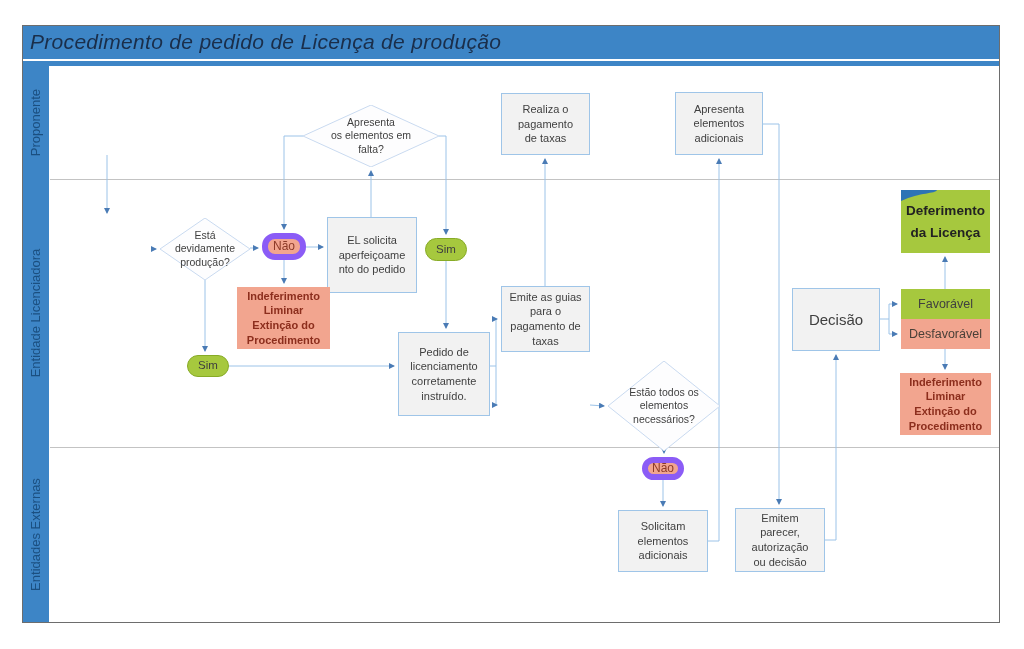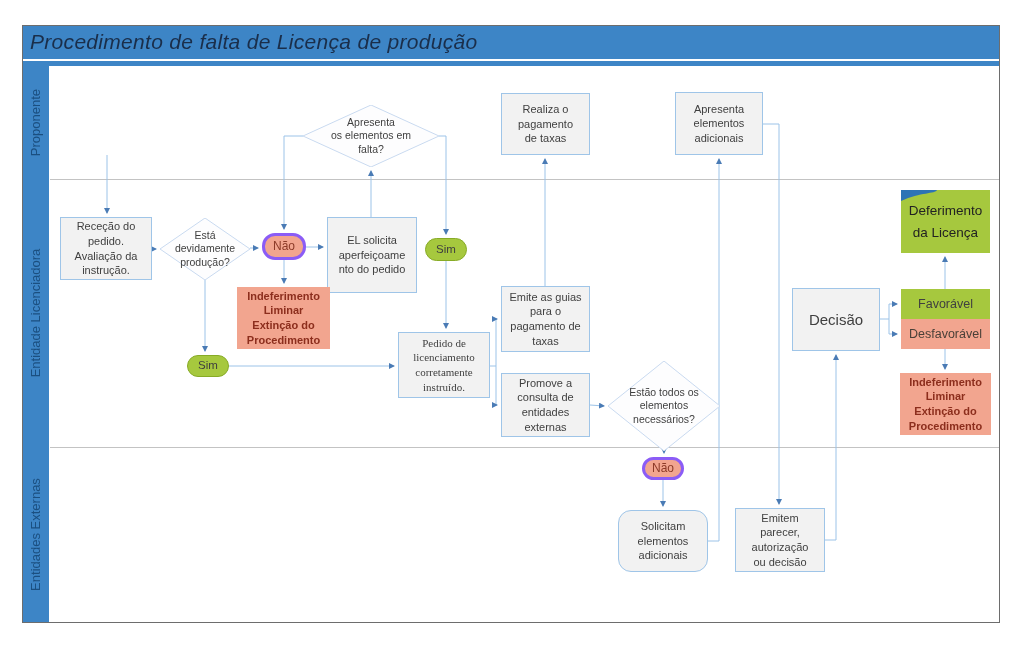--- a/index.html
+++ b/index.html
@@ -29,61 +29,61 @@
 
   
   .node{position:absolute;box-sizing:border-box;display:flex;align-items:center;justify-content:center;
         text-align:center;white-space:pre-line;font-size:11px;line-height:1.32;color:#3f3f3f;}
   .process{background:#f2f2f2;border:1px solid #9fc5e8;}
   .greenbox{background:#a6c83e;border:none;}
   .salmonbox{background:#f2a58f;border:none;}
   .maroon{color:#8c2e1d;font-weight:bold;}
   .pill{border-radius:13px;}
   .pill-green{background:#a6c83e;border:1px solid #87ab26;color:#3f3f3f;font-size:11.5px;}
-  .pill-salmon{background:#f2a58f;border:3px solid #8b5cf6;color:#8c3a28;font-size:12px;}
+  .pill-salmon{background:#f2a58f;border:6px solid #8b5cf6;color:#8c3a28;font-size:12px;}
 
   .diamond{position:absolute;display:flex;align-items:center;justify-content:center;text-align:center;}
   .diamond > svg{position:absolute;left:0;top:0;width:100%;height:100%;}
   .diamond polygon{fill:#fdfdfe;stroke:#c9daf0;stroke-width:1;vector-effect:non-scaling-stroke;}
   .diamond .dtext{position:relative;font-size:10.5px;line-height:1.3;color:#3f3f3f;white-space:pre-line;}
 
   
   #n-apresentacao{left:62px;top:92px;width:90px;height:63px;}
   #n-d-falta{left:303px;top:105px;width:136px;height:62px;}
   #n-realiza{left:501px;top:93px;width:89px;height:62px;}
   #n-apres-adic{left:675px;top:92px;width:88px;height:63px;}
   #n-rececao{left:60px;top:217px;width:92px;height:63px;}
   #n-d-instruido{left:160px;top:218px;width:90px;height:62px;}
   #n-nao1{left:262px;top:233px;width:44px;height:27px;}
   #n-el-solicita{left:327px;top:217px;width:90px;height:76px;}
   #n-sim2{left:425px;top:238px;width:42px;height:23px;}
   #n-indef1{left:237px;top:287px;width:93px;height:62px;}
   #n-sim1{left:187px;top:355px;width:42px;height:22px;}
-  #n-pedido{left:398px;top:332px;width:92px;height:66px;font-family:Liberation Serif, serif;}
+  #n-pedido{left:398px;top:332px;width:92px;height:84px;}
   #n-emite{left:501px;top:286px;width:89px;height:66px;}
   #n-promove{left:501px;top:373px;width:89px;height:64px;}
   #n-d-estao{left:608px;top:361px;width:112px;height:90px;}
   #n-decisao{left:792px;top:288px;width:88px;height:63px;font-size:15px;}
   #n-favoravel{left:901px;top:289px;width:89px;height:30px;font-size:12.5px;color:#404040;}
   #n-desfavoravel{left:901px;top:319px;width:89px;height:30px;font-size:12.5px;color:#4a4038;}
   #n-indef2{left:900px;top:373px;width:91px;height:62px;}
-  #n-deferimento{left:901px;top:190px;width:89px;height:63px;font-size:13.5px;color:#222;line-height:1.6;}
+  #n-deferimento{left:901px;top:190px;width:89px;height:63px;font-size:13.5px;color:#222;line-height:1.6;font-weight:bold;}
   #n-nao2{left:642px;top:457px;width:42px;height:23px;}
-  #n-solicitam{left:618px;top:510px;width:90px;height:62px;border-radius:13px;}
+  #n-solicitam{left:618px;top:510px;width:90px;height:62px;}
   #n-emitem{left:735px;top:508px;width:90px;height:64px;}
 
   .swoosh{position:absolute;left:0;top:0;}
 </style>
 </head>
 <body>
 
 <div class="stage">
 
   <div class="title-bar">
-    <span>Procedimento de falta de Licença de produção</span>
+    <span>Procedimento de pedido de Licença de produção</span>
   </div>
   <div class="title-strip"></div>
 
   <div class="lane-column"></div>
   <div class="lane-label" id="lbl-lane1">Proponente</div>
   <div class="lane-label" id="lbl-lane2">Entidade Licenciadora</div>
   <div class="lane-label" id="lbl-lane3">Entidades Externas</div>
   <div class="lane-sep" id="sep1"></div>
   <div class="lane-sep" id="sep2"></div>
   <div class="outer-border"></div>
@@ -128,24 +128,20 @@
 os elementos em
 falta?</span>
   </div>
   <div class="node process" id="n-realiza">Realiza o
 pagamento
 de taxas</div>
   <div class="node process" id="n-apres-adic">Apresenta
 elementos
 adicionais</div>
 
-  <div class="node process" id="n-rececao">Receção do
-pedido.
-Avaliação da
-instrução.</div>
   <div class="diamond" id="n-d-instruido">
     <svg viewBox="0 0 100 100" preserveAspectRatio="none">
         <polygon points="50,0 100,50 50,100 0,50"></polygon>
       </svg>
     <span class="dtext">Está
 devidamente
 produção?</span>
   </div>
   <div class="node pill pill-salmon" id="n-nao1">Não</div>
   <div class="node process" id="n-el-solicita">EL solicita
@@ -158,24 +154,20 @@
 Procedimento</div>
   <div class="node pill pill-green" id="n-sim1">Sim</div>
   <div class="node process" id="n-pedido">Pedido de
 licenciamento
 corretamente
 instruído.</div>
   <div class="node process" id="n-emite">Emite as guias
 para o
 pagamento de
 taxas</div>
-  <div class="node process" id="n-promove">Promove a
-consulta de
-entidades
-externas</div>
   <div class="diamond" id="n-d-estao">
     <svg viewBox="0 0 100 100" preserveAspectRatio="none">
         <polygon points="50,0 100,50 50,100 0,50"></polygon>
       </svg>
     <span class="dtext">Estão todos os
 elementos
 necessários?</span>
   </div>
   <div class="node process" id="n-decisao">Decisão</div>
   <div class="node greenbox" id="n-favoravel">Favorável</div>

